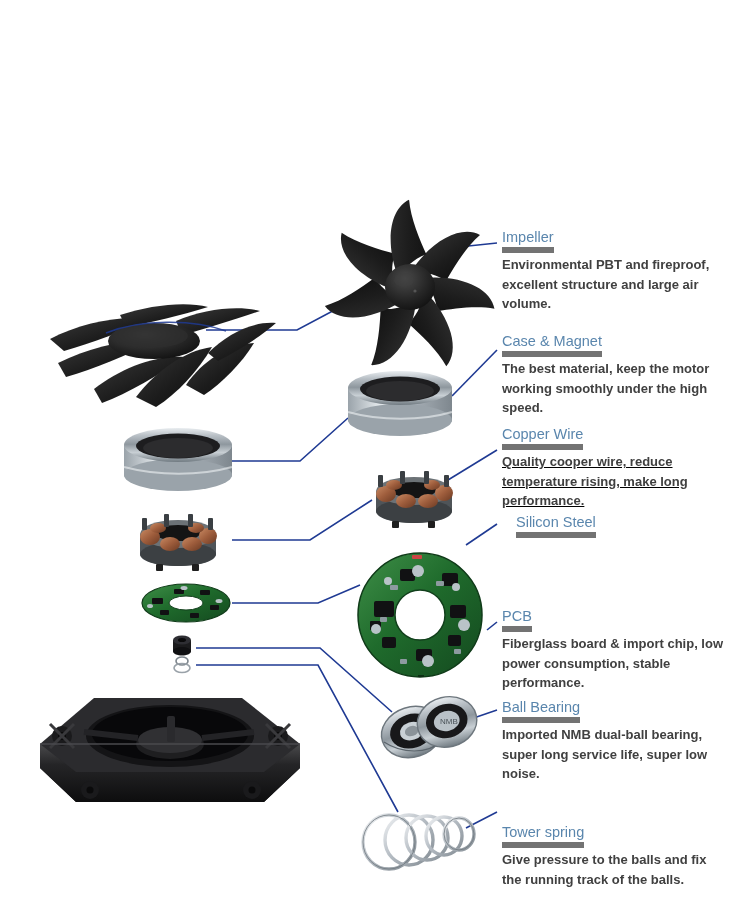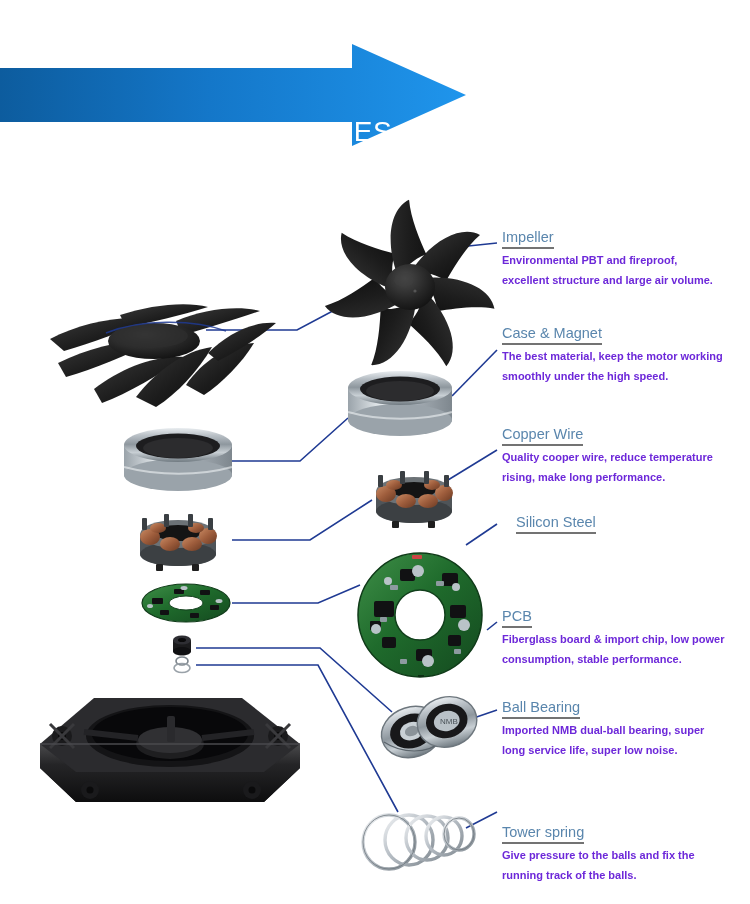--- a/index.html
+++ b/index.html
@@ -22,52 +22,38 @@
   #banner-chev {
     position: absolute; left: 409px; top: 79px;
     font-size: 21px; color: #ffffff; font-weight: 400;
   }
 
   
   .callout { position: absolute; width: 225px; }
   .c-head {
     font-size: 14.5px; color: #5a86ad; line-height: 18px;
     display: inline-block; padding-bottom: 1px;
-    border-bottom: 2px solid #737373;
+    border-bottom: 6px solid #737373;
   }
   .c-body {
-    font-size: 11px; color: #6d28d9; line-height: 19.5px;
+    font-size: 13px; color: #404040; line-height: 19.5px;
     margin-top: 2px; font-weight: 600;
   }
 
   
   #leaders { position: absolute; left: 0; top: 0; width: 750px; height: 904px; }
 
   
   #parts { position: absolute; left: 0; top: 0; width: 750px; height: 904px; }
 </style>
 </head>
 <body>
 
 <div id="page">
 
-  <div id="banner-wrap">
-    <svg id="banner-svg" viewBox="0 0 470 110">
-      <defs>
-        <linearGradient id="bgrad" x1="0" y1="0" x2="1" y2="0">
-          <stop offset="0%" stop-color="#0d5c9e"></stop>
-          <stop offset="45%" stop-color="#1477c9"></stop>
-          <stop offset="100%" stop-color="#1f95ec"></stop>
-        </linearGradient>
-      </defs>
-      <path d="M0,28 L352,28 L352,4 L466,55 L352,106 L352,82 L0,82 Z" fill="url(#bgrad)"></path>
-    </svg>
-    <div id="banner-title">PRODUCT ADVANTAGES</div>
-    <div id="banner-chev">&gt;</div>
-  </div>
 
   <svg id="leaders" viewBox="0 0 750 904">
     <g stroke="#1f3a93" stroke-width="1.6" fill="none">
 
       <path d="M206,330 L297,330 L344,305"></path>
 
       <path d="M430,250 L497,243"></path>
 
       <path d="M232,461 L300,461 L348,418"></path>
 
@@ -388,26 +374,26 @@
 
       <path d="M-128,-6 L132,-6" stroke="#4a4a4e" stroke-width="1.4"></path>
     </g>
   </svg>
 
   <div class="callout" style="left:502px; top:228px;">
     <div class="c-head">Impeller</div>
     <div class="c-body">Environmental PBT and fireproof, excellent structure and large air volume.</div>
   </div>
 
-  <div class="callout" style="left:502px; top:324px;">
+  <div class="callout" style="left:502px; top:332px;">
     <div class="c-head">Case &amp; Magnet</div>
     <div class="c-body">The best material, keep the motor working smoothly under the high speed.</div>
   </div>
 
-  <div class="callout" style="left:502px; top:425px;">
+  <div class="callout" style="left:502px; top:425px;text-decoration:underline;">
     <div class="c-head">Copper Wire</div>
     <div class="c-body">Quality cooper wire, reduce temperature rising, make long performance.</div>
   </div>
 
   <div class="callout" style="left:516px; top:513px;">
     <div class="c-head">Silicon Steel</div>
   </div>
 
   <div class="callout" style="left:502px; top:698px;">
     <div class="c-head">Ball Bearing</div>

